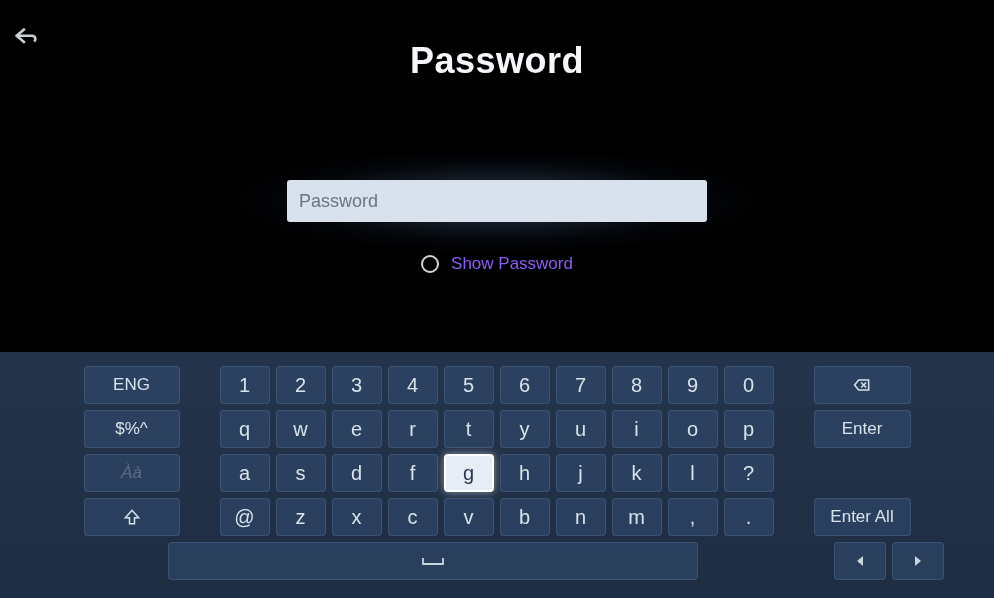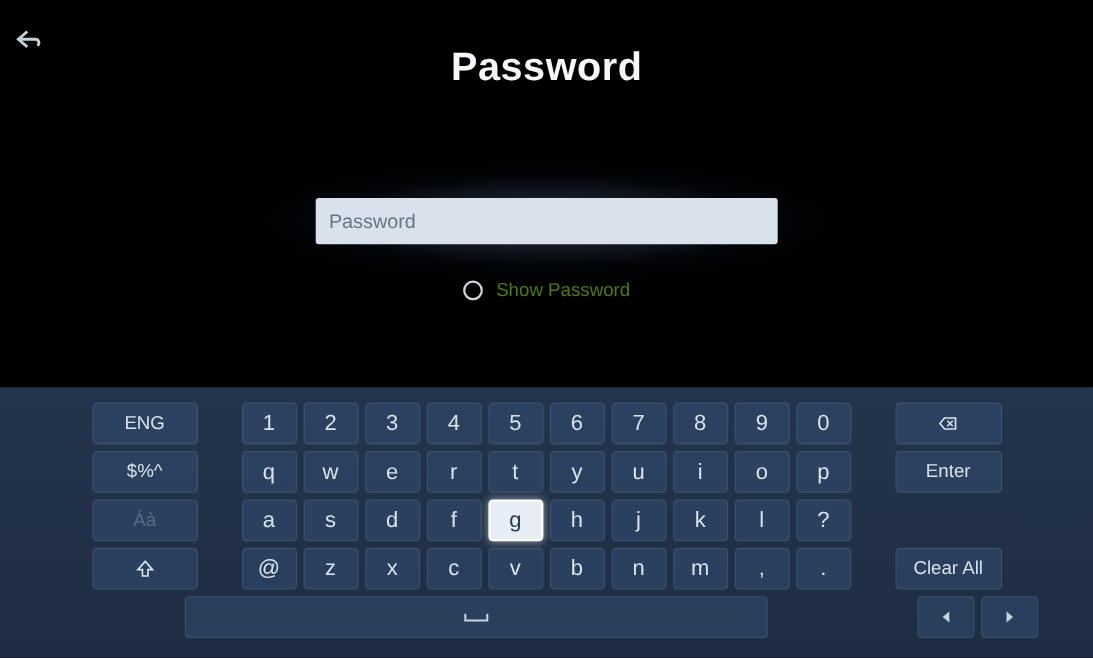--- a/index.html
+++ b/index.html
@@ -67,21 +67,21 @@
     .password-input::placeholder {
       color: #6a7582;
     }
     .show-pw {
       margin-top: 32px;
       display: flex;
       align-items: center;
       gap: 12px;
       font-size: 17px;
       cursor: pointer;
-      color: #4d7c0f;
+      color: #8b5cf6;
       z-index: 1;
       position: relative;
     }
     .radio-circle {
       width: 18px;
       height: 18px;
       border: 2px solid #d0d6dc;
       border-radius: 50%;
     }
     .keyboard {
@@ -119,20 +119,21 @@
       width: 96px;
       font-size: 17px;
     }
     .key.action {
       width: 97px;
       font-size: 17px;
     }
     .key.disabled {
       color: #5a6d82;
       cursor: default;
+      font-style: italic;
     }
     .key.highlighted {
       background: #e6edf4;
       color: #2a3a50;
       border: 2px solid #fff;
       box-shadow: 0 0 8px rgba(255,255,255,0.5);
       font-weight: 500;
     }
     .key svg { width: 20px; height: 20px; }
     .spacer { width: 28px; flex-shrink: 0; }
@@ -259,21 +260,21 @@
     <div class="key">z</div>
     <div class="key">x</div>
     <div class="key">c</div>
     <div class="key">v</div>
     <div class="key">b</div>
     <div class="key">n</div>
     <div class="key">m</div>
     <div class="key">,</div>
     <div class="key">.</div>
     <div class="spacer"></div>
-    <div class="key action">Clear All</div>
+    <div class="key action">Enter All</div>
   </div>
 
   <div class="kb-bottom-row">
     <div class="left-gap"></div>
     <div class="spacebar">
       <svg width="28" height="14" viewBox="0 0 28 14" fill="none" stroke="currentColor" stroke-width="1.8">
         <path d="M4 4 L4 10 L24 10 L24 4"></path>
       </svg>
     </div>
     <div style="width:124px; flex-shrink:0;"></div>

